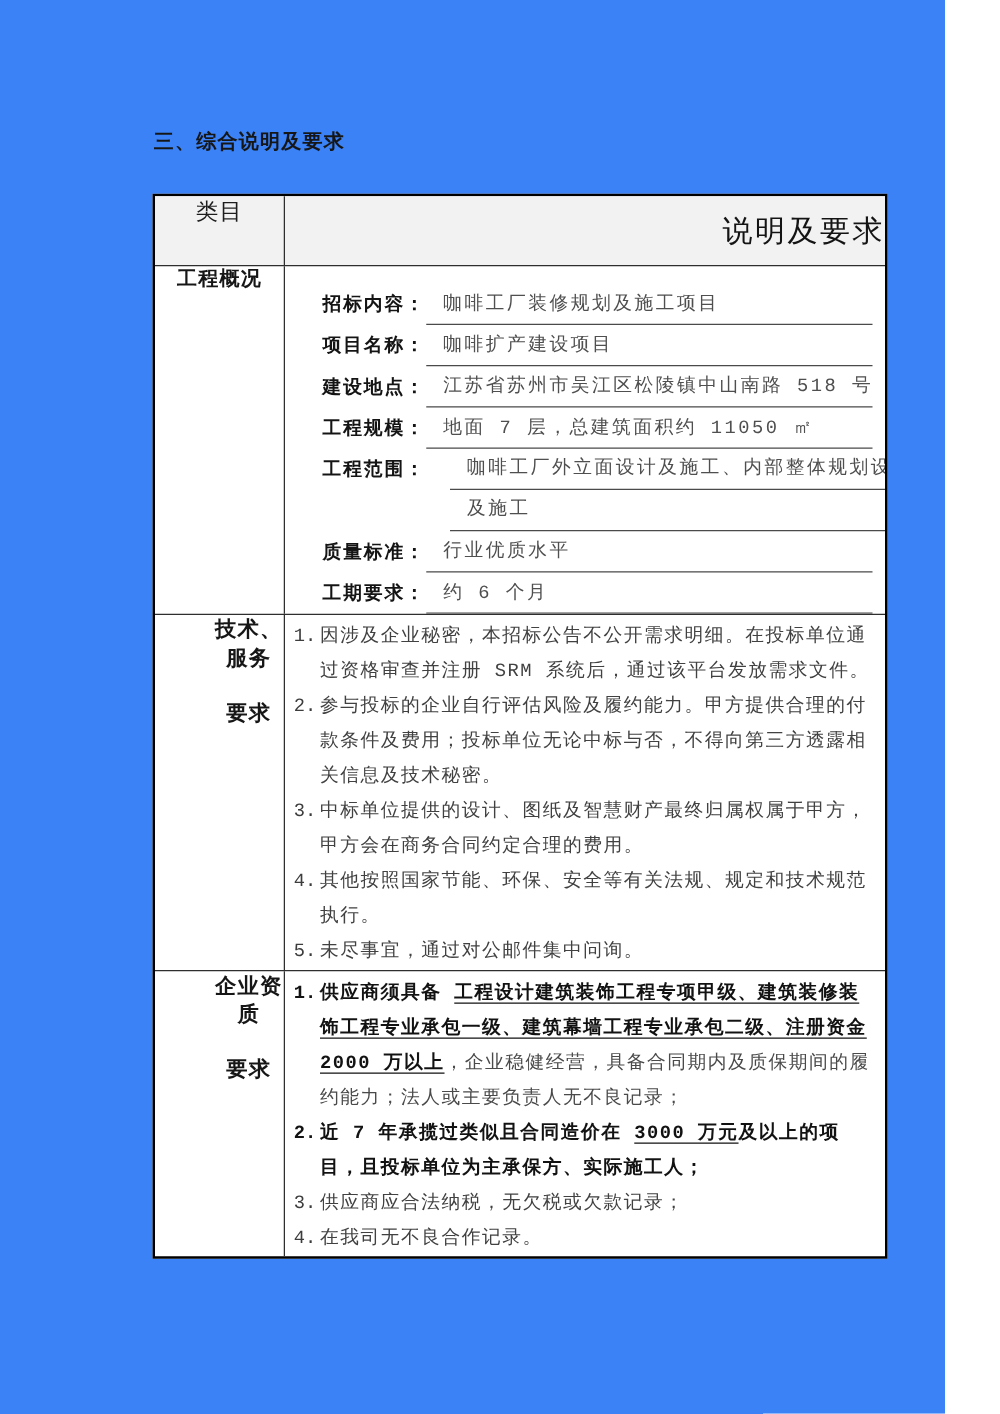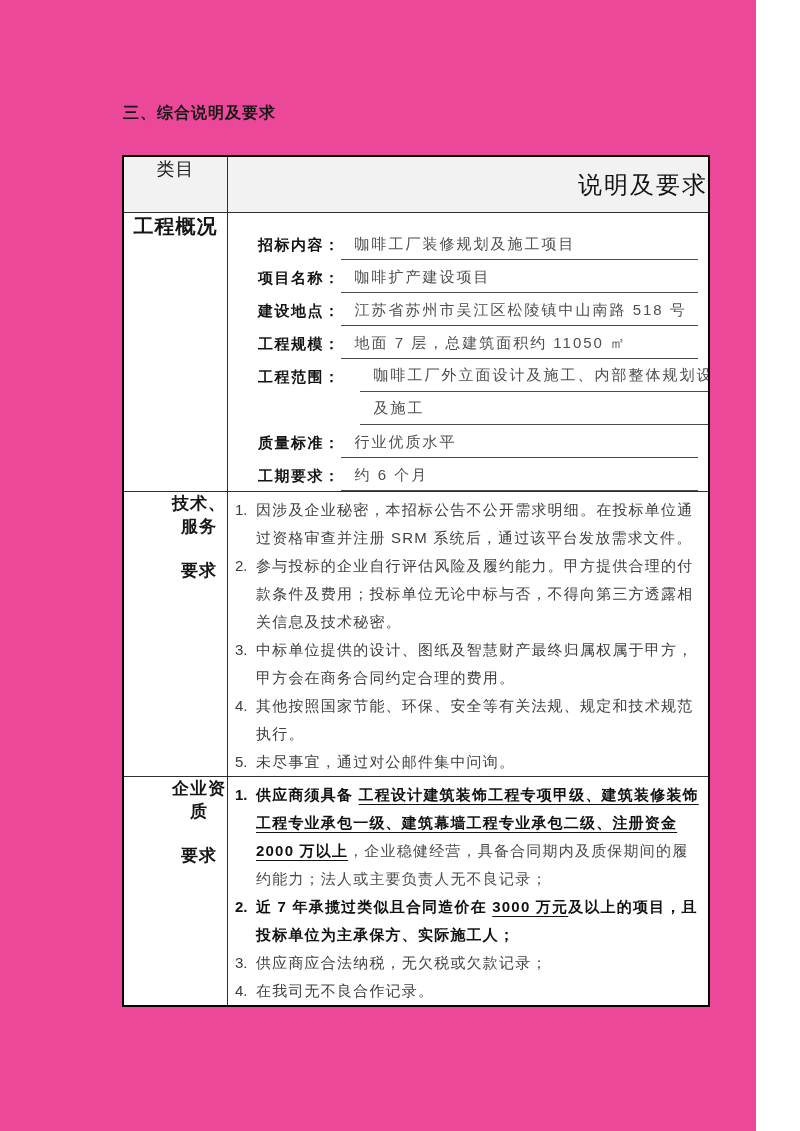--- a/index.html
+++ b/index.html
@@ -1,21 +1,21 @@
 <!DOCTYPE html>
 <html><head>
 <meta charset="utf-8">
 <style>
   html, body { margin: 0; padding: 0; background: #fff; }
   .page {
     position: relative;
     width: 756px;
     height: 1131px;
-    background: #ec4899;
-    font-family: Liberation Sans, sans-serif;
+    background: #3b82f6;
+    font-family: Liberation Mono, monospace;
     color: #1a1a1a;
     overflow: hidden;
   }
   .doc-title {
     position: absolute;
     left: 123px;
     top: 103px;
     font-size: 16px;
     font-weight: bold;
     letter-spacing: 1px;
@@ -55,21 +55,21 @@
   .th-desc {
     flex: 1;
     display: flex;
     align-items: center;
     justify-content: flex-end;
     font-size: 24px;
     font-weight: 500;
     letter-spacing: 2px;
     color: #141414;
   }
-  .cat-label { font-size: 20px; font-weight: 600; color: #161616; letter-spacing: 1px; }
+  .cat-label { font-size: 16px; font-weight: 600; color: #161616; letter-spacing: 1px; }
   .cat-line { font-size: 17px; font-weight: 600; color: #161616; letter-spacing: 1px; margin-left: 47px; }
   .cat-line + .cat-line { margin-top: 21px; }
 
   
   .row-overview { height: 283px; }
   .overview-body {
     flex: 1;
     box-sizing: border-box;
     padding: 14px 10px 0 30px;
     overflow: hidden;

